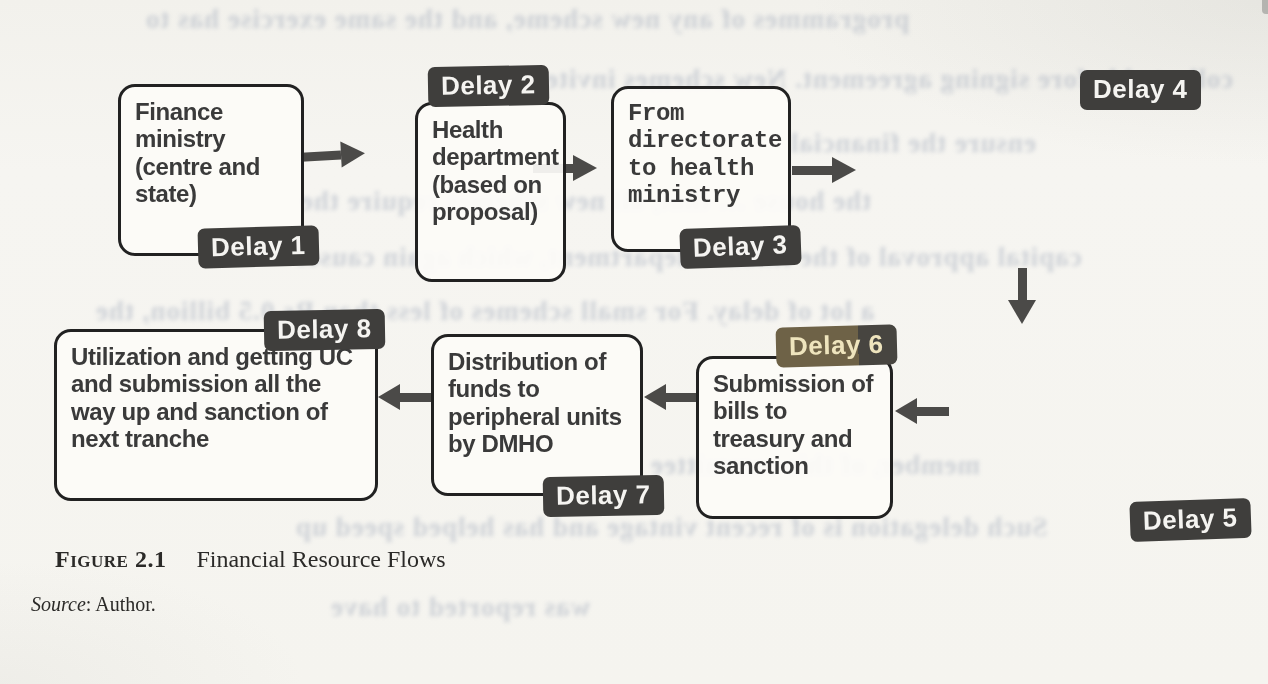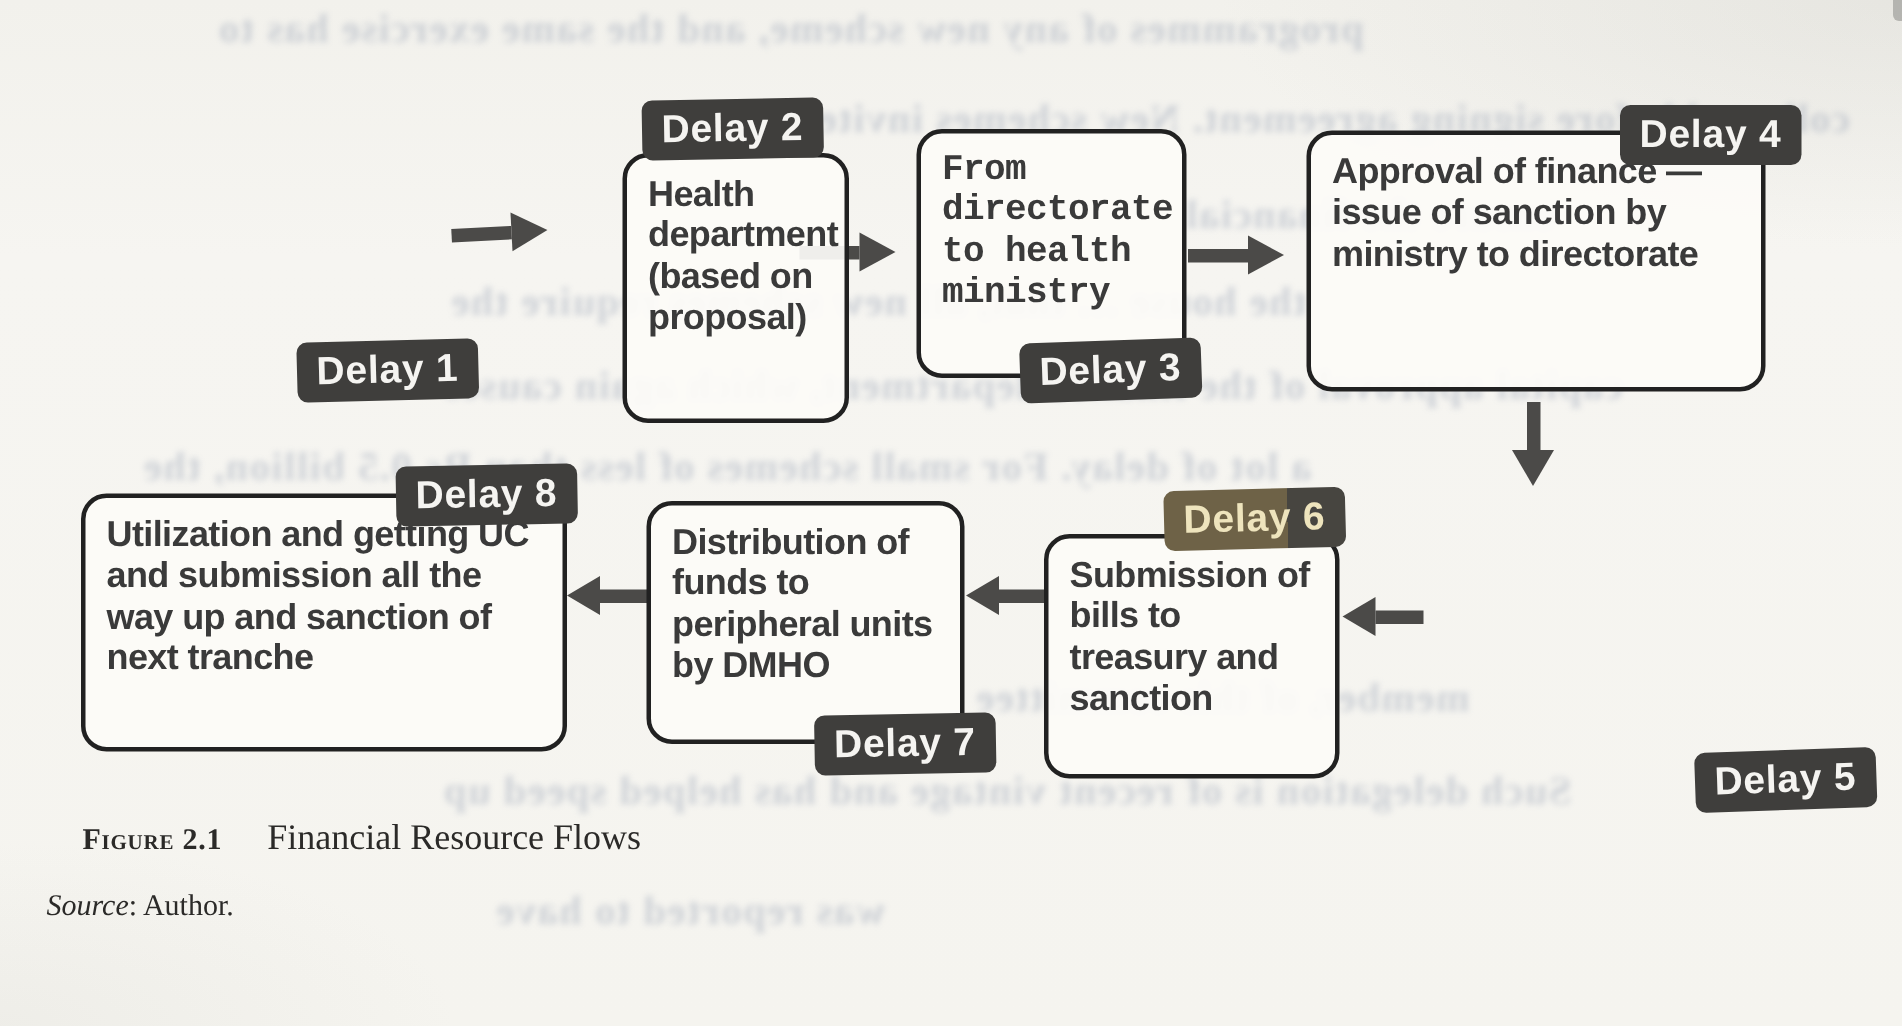--- a/index.html
+++ b/index.html
@@ -49,21 +49,21 @@
   .arrow.left  .head { width:0; height:0; border-right:22px solid #4b4a48; border-top:13px solid transparent; border-bottom:13px solid transparent; }
   .arrow.left  .shaft { width:32px; height:9px; }
   .arrow.down { flex-direction:column; }
   .arrow.down .shaft { width:9px; height:32px; }
   .arrow.down .head { width:0; height:0; border-top:24px solid #4b4a48; border-left:14px solid transparent; border-right:14px solid transparent; }
   
   .caption {
     position:absolute; left:55px; top:546px; z-index:2;
     font-family:"Liberation Serif", serif; color:#2b2a28;
   }
-  .fig-label { font-weight:bold; font-variant:small-caps; font-size:20px; letter-spacing:0.5px; margin-right:30px; }
+  .fig-label { font-weight:bold; font-variant:small-caps; font-size:24px; letter-spacing:0.5px; margin-right:30px; }
   .fig-title { font-size:24px; }
   .source {
     position:absolute; left:31px; top:593px; z-index:2;
     font-family:"Liberation Serif", serif; font-size:20px; color:#2b2a28;
   }
   .source .src-label { font-style:italic; }
   
   .edge-artifact { position:absolute; right:0; top:0; width:6px; height:14px; background:#6a6a66; opacity:.4; z-index:1; border-radius:0 0 0 4px; }
 </style>
 </head>
@@ -76,28 +76,28 @@
   <div class="ghost" style="left:790px; top:128px;">ensure the financial</div>
   <div class="ghost" style="left:300px; top:186px;">the house … that, all new schemes require the</div>
   <div class="ghost" style="left:295px; top:242px;">capital approval of the finance department, which again causes</div>
   <div class="ghost" style="left:95px;  top:296px;">a lot of delay. For small schemes of less than Rs 0.5 billion, the</div>
   <div class="ghost" style="left:650px; top:450px;">member, of this committee</div>
   <div class="ghost" style="left:295px; top:512px;">Such delegation is of recent vintage and has helped speed up</div>
   <div class="ghost" style="left:330px; top:592px;">was reported to have</div>
 
   <div class="edge-artifact"></div>
 
+  <div class="box" style="left:118px; top:84px;  width:186px; height:172px;">
+    <span>Finance ministry (centre and state)</span>
+  </div>
   <div class="box" style="left:371px; top:102px; width:151px; height:180px;margin-left:44px;">
     <span>Health department (based on proposal)</span>
   </div>
   <div class="box" style="left:611px; top:86px;  width:180px; height:166px;font-family:Liberation Mono, monospace;">
     <span>From directorate to health ministry</span>
-  </div>
-  <div class="box" style="left:871px; top:87px;  width:306px; height:174px;">
-    <span>Approval of finance — issue of sanction by ministry to directorate</span>
   </div>
 
   <div class="box" style="left:696px; top:356px; width:197px; height:163px;">
     <span>Submission of bills to treasury and sanction</span>
   </div>
   <div class="box" style="left:431px; top:334px; width:212px; height:162px;">
     <span>Distribution of funds to peripheral units by DMHO</span>
   </div>
   <div class="box" style="left:54px;  top:329px; width:324px; height:172px;">
     <span>Utilization and getting UC and submission all the way up and sanction of next tranche</span>

